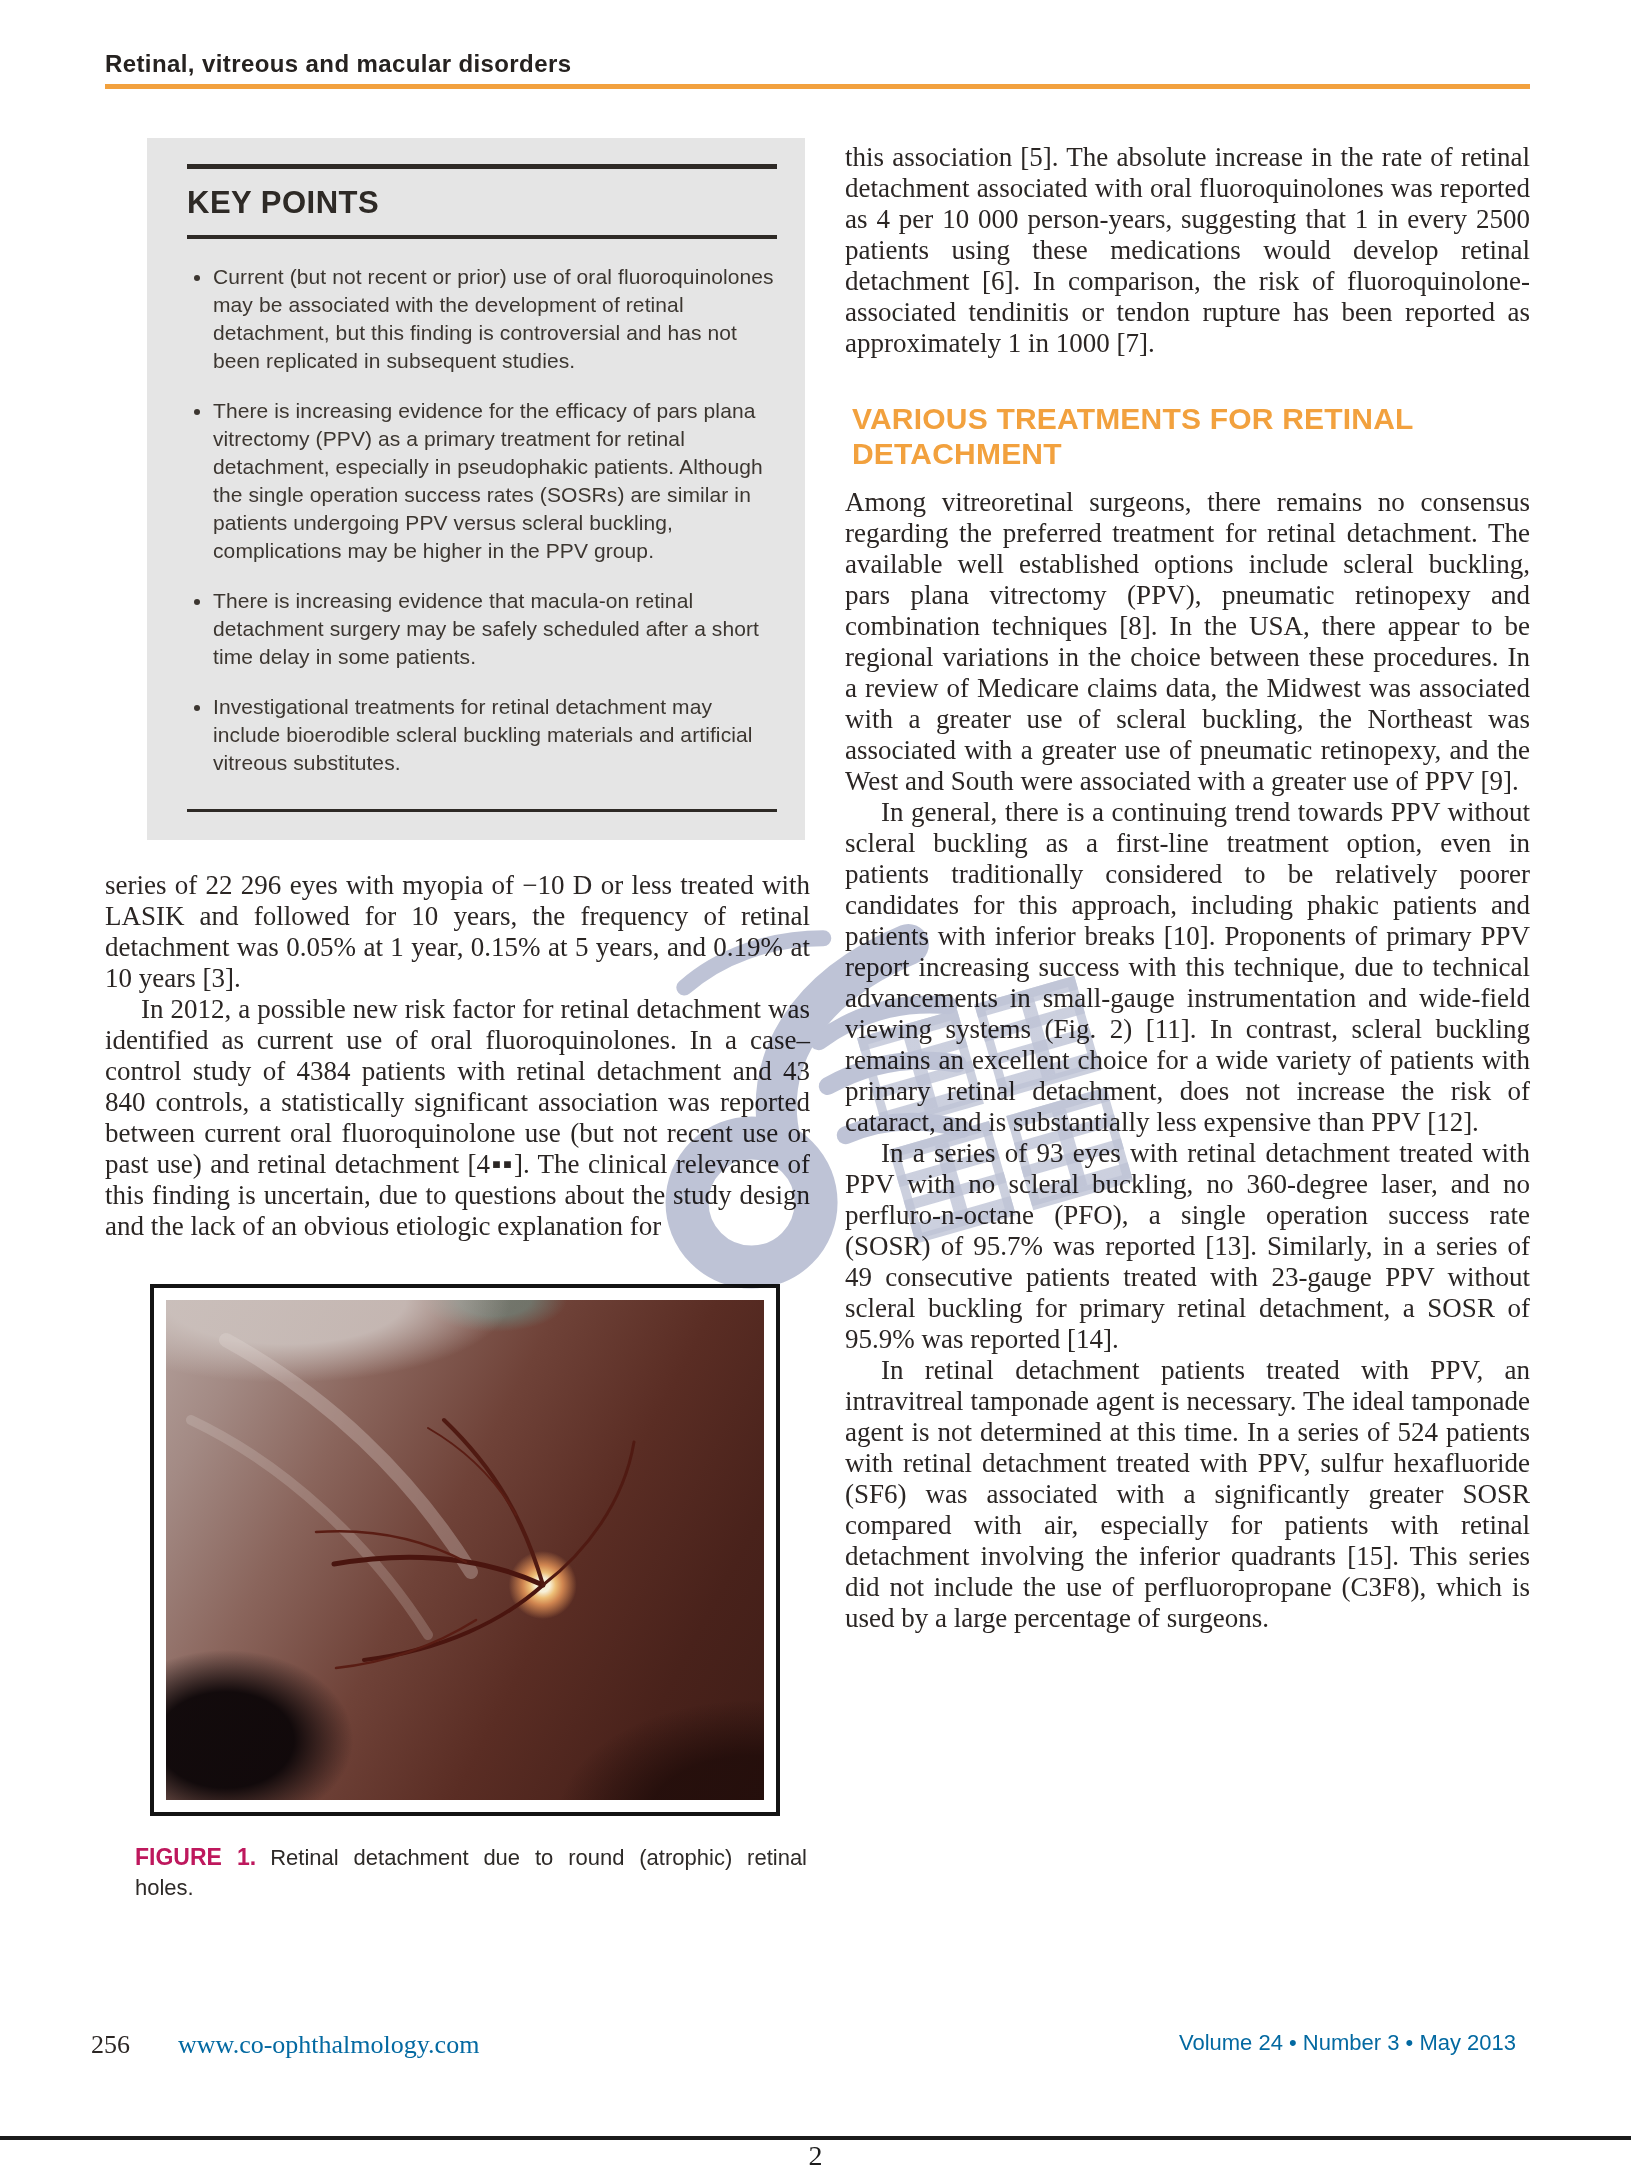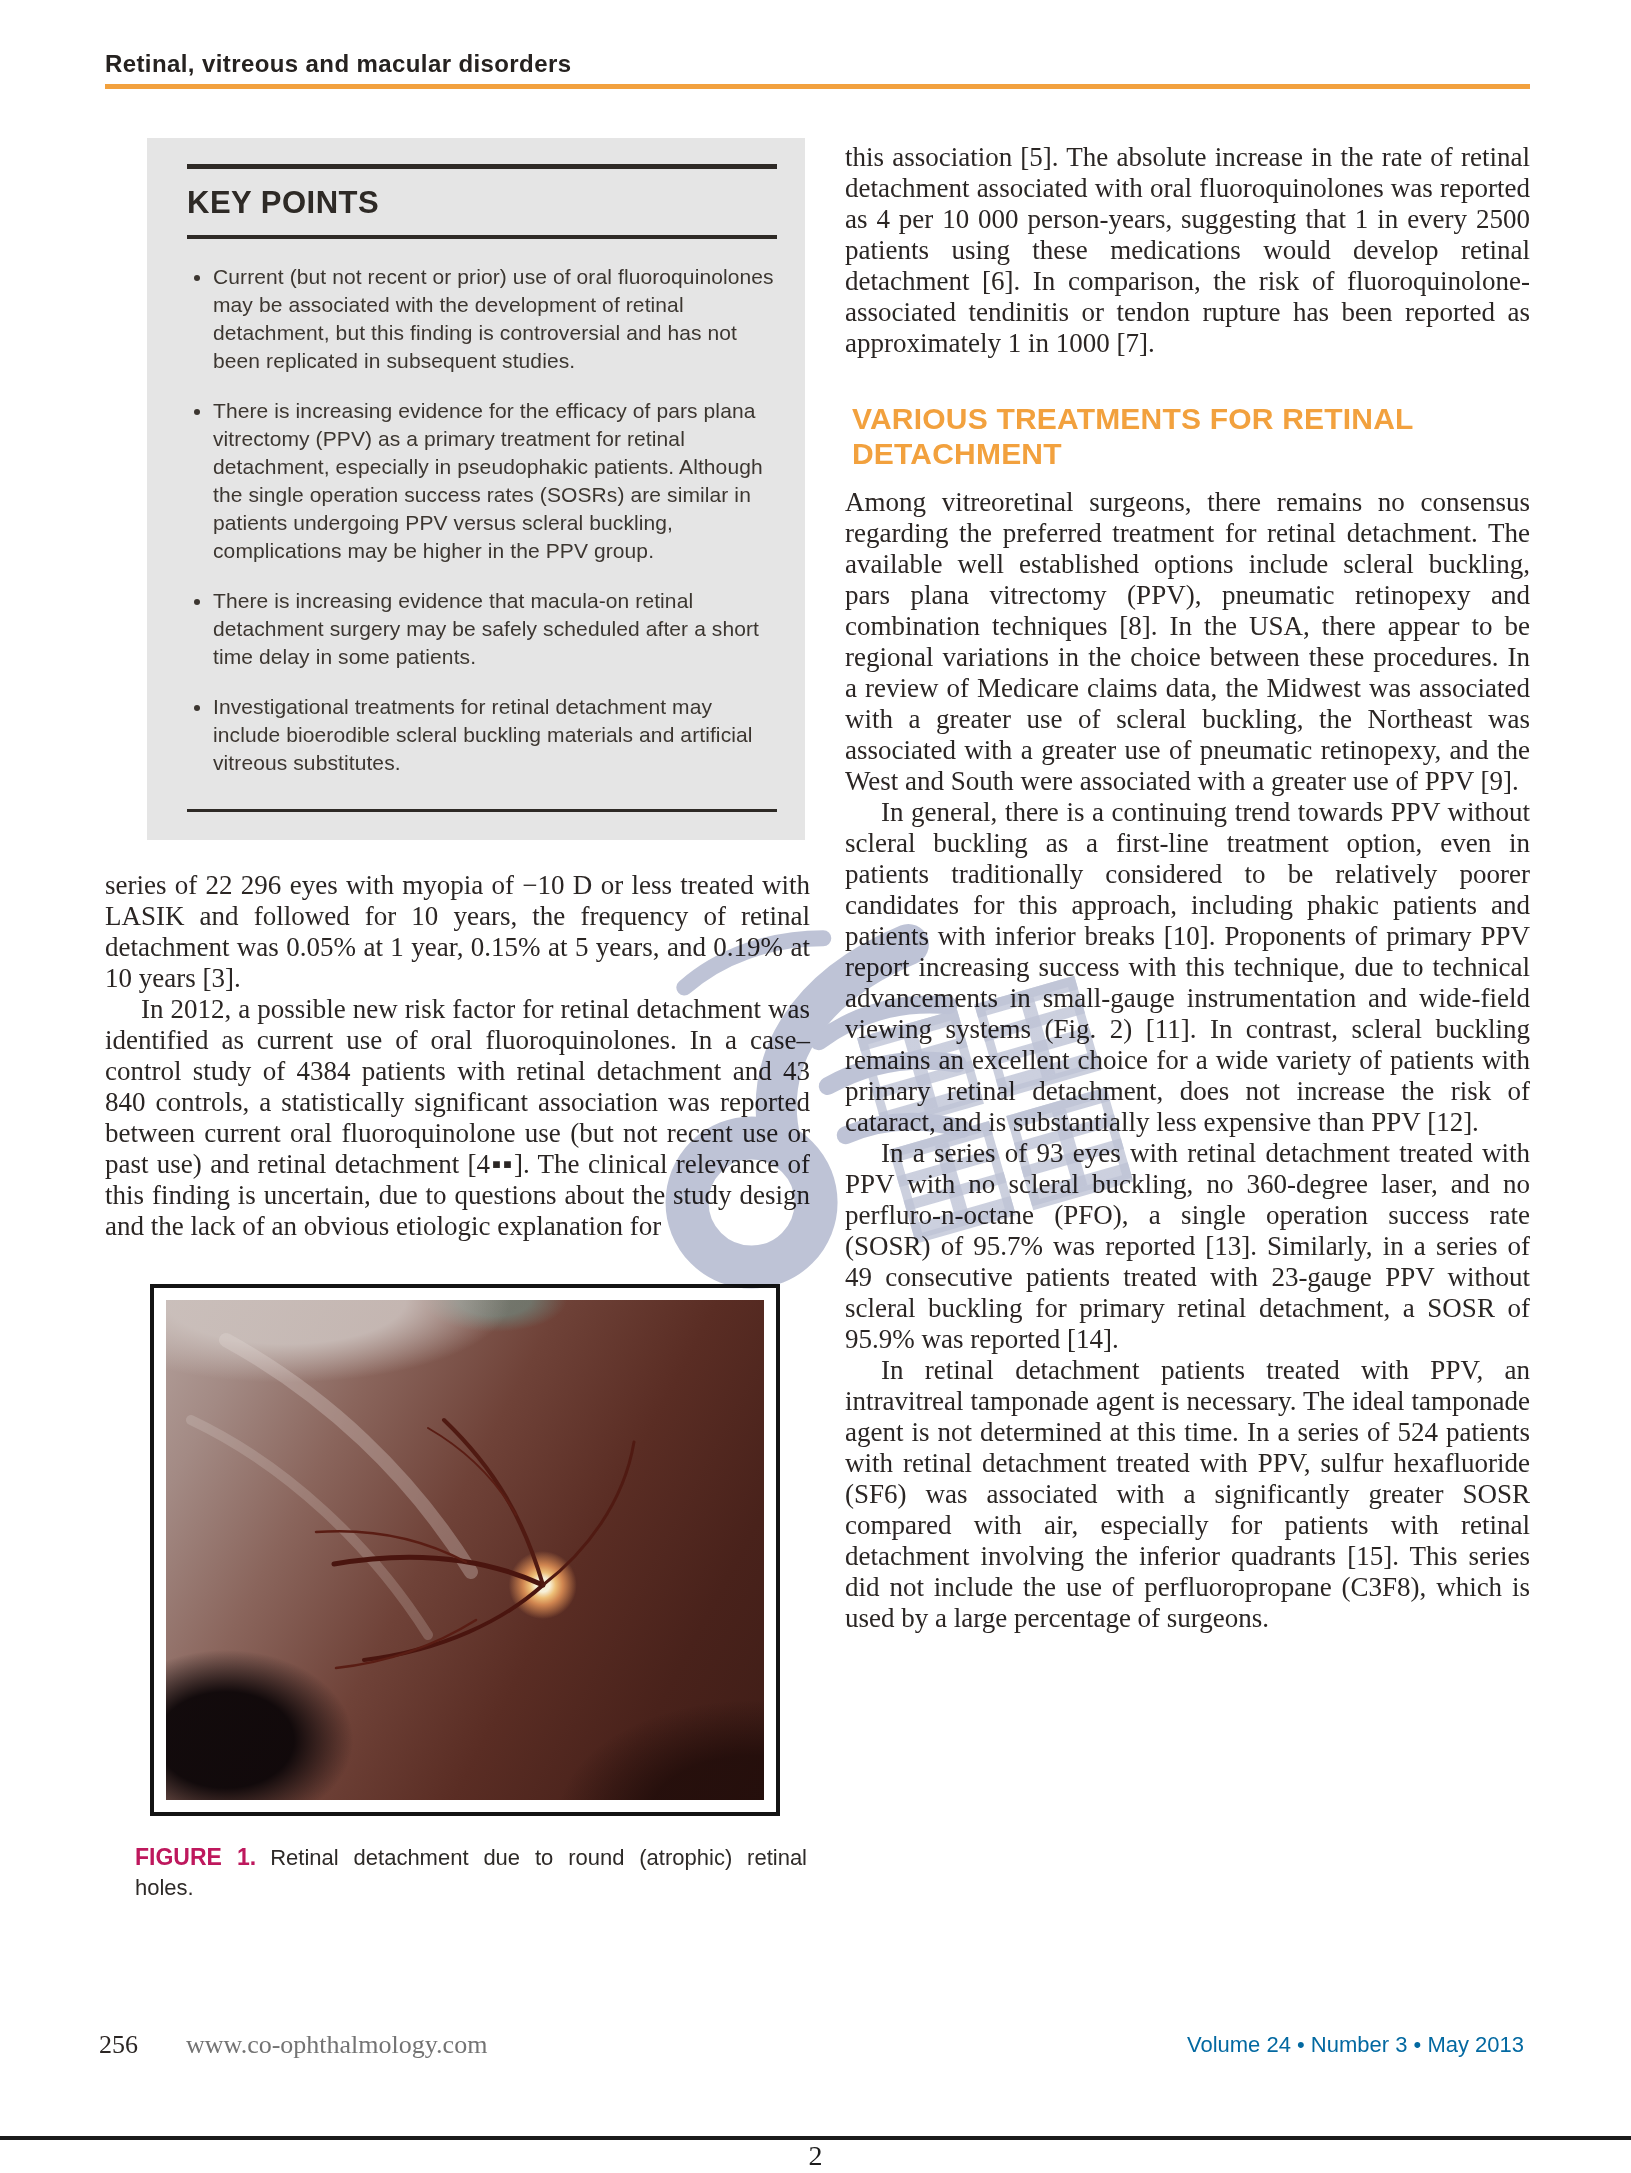--- a/index.html
+++ b/index.html
@@ -94,26 +94,26 @@
   }
   .wm-char{
     width:104px;height:98px;box-sizing:border-box;border:9px solid rgba(126,136,173,.8);
     background:
       linear-gradient(rgba(126,136,173,.8),rgba(126,136,173,.8)) 50% 0/14px 100% no-repeat,
       repeating-linear-gradient(0deg, rgba(126,136,173,.8) 0 11px, rgba(0,0,0,0) 11px 25px);
   }
 
   
   .footer-row{
-    position:absolute;left:99px;top:2030px;width:1425px;
-    display:flex;justify-content:space-between;align-items:center;
+    position:absolute;left:91px;top:2030px;width:1425px;
+    display:flex;justify-content:space-between;align-items:flex-start;
   }
   .footer-left{display:flex;align-items:baseline;gap:48px;}
   .footer-pagenum{font-family:"Liberation Serif",serif;font-size:26px;color:#2b2624;}
-  .footer-site{font-family:"Liberation Serif",serif;font-size:26px;color:#737373;}
+  .footer-site{font-family:"Liberation Serif",serif;font-size:26px;color:#0369a1;}
   .footer-issue{font-family:"Liberation Sans",sans-serif;font-size:22px;color:#0369a1;}
   .copyright{
     position:absolute;left:0;top:2092px;width:100%;text-align:center;
     font-family:"Liberation Sans",sans-serif;font-weight:700;font-size:30px;
     letter-spacing:-.3px;color:#3e3e3e;
   }
   .bottom-rule{position:absolute;left:0;top:2136px;width:1631px;height:4px;background:#1c1c1c;}
   .bottom-page-number{
     position:absolute;left:0;top:2140px;width:100%;text-align:center;
     font-family:"Liberation Serif",serif;font-size:28px;color:#1c1c1c;

